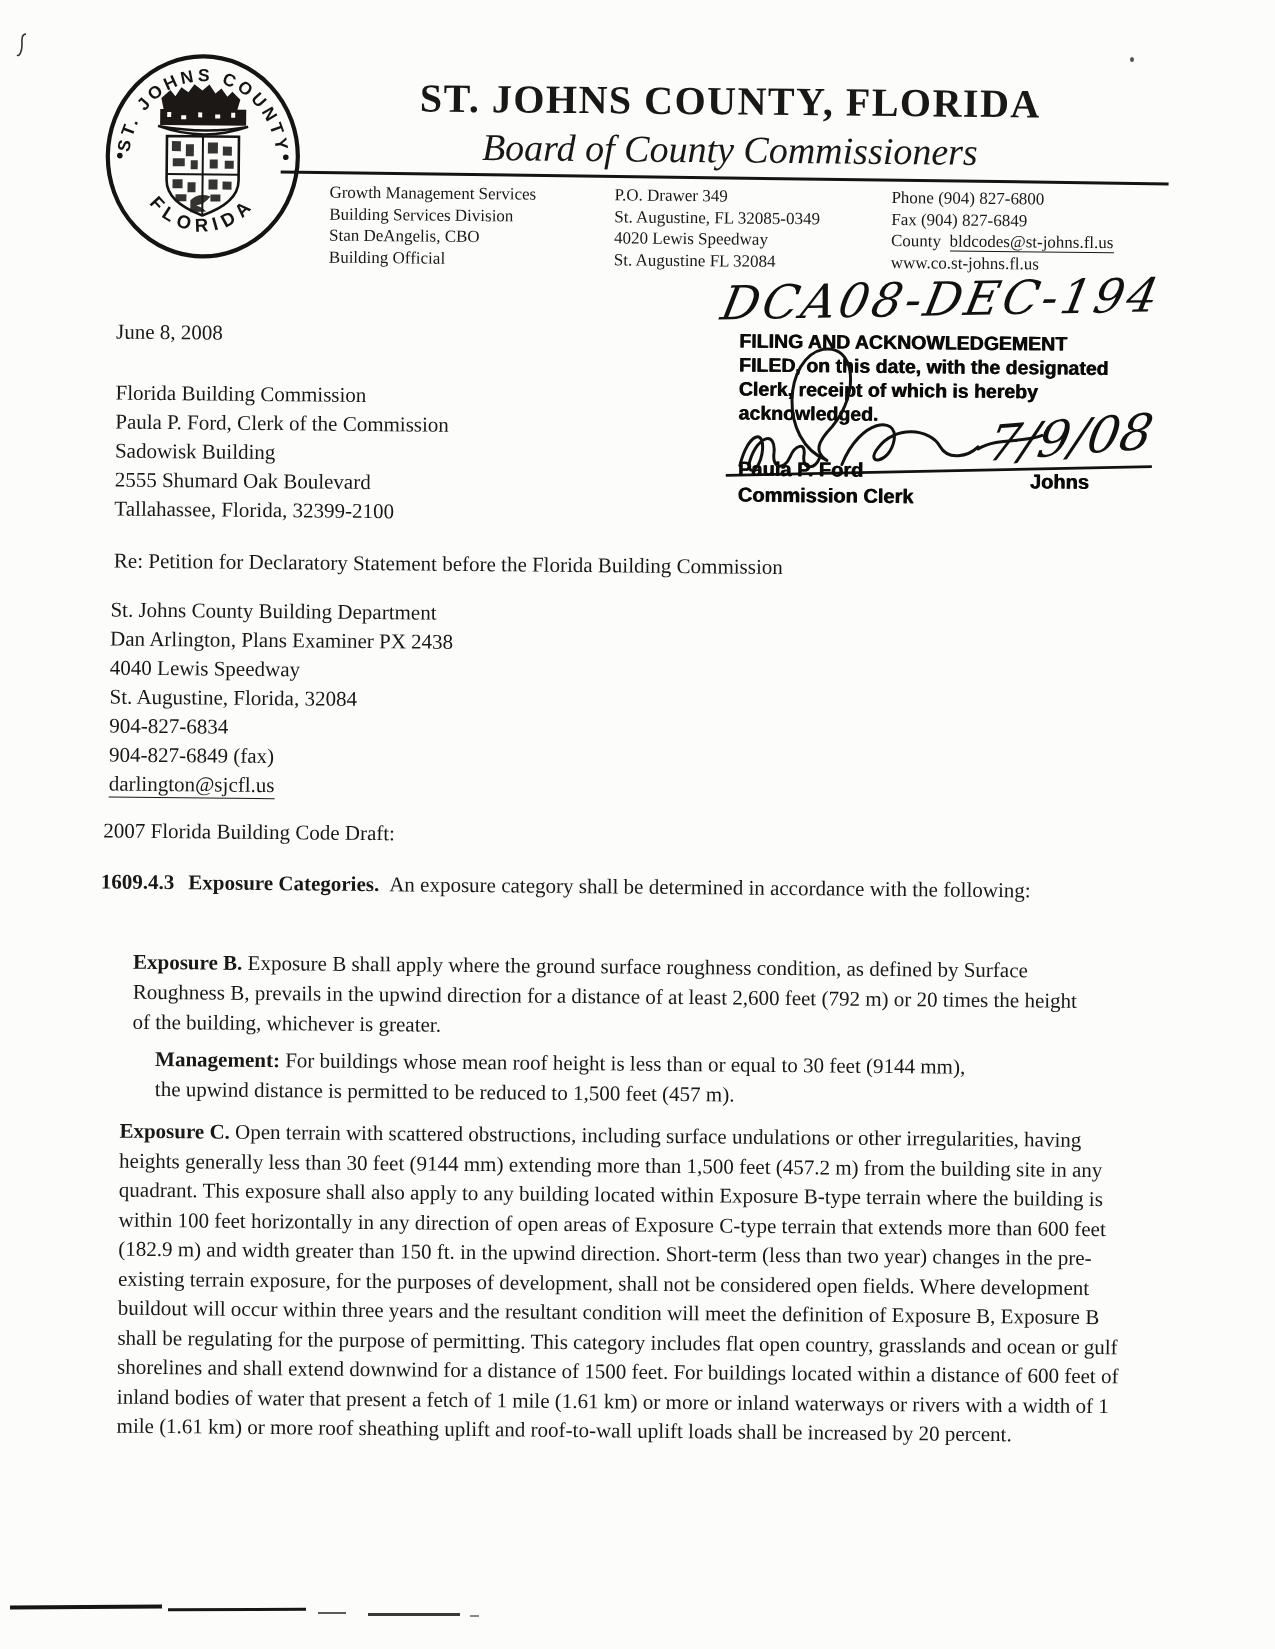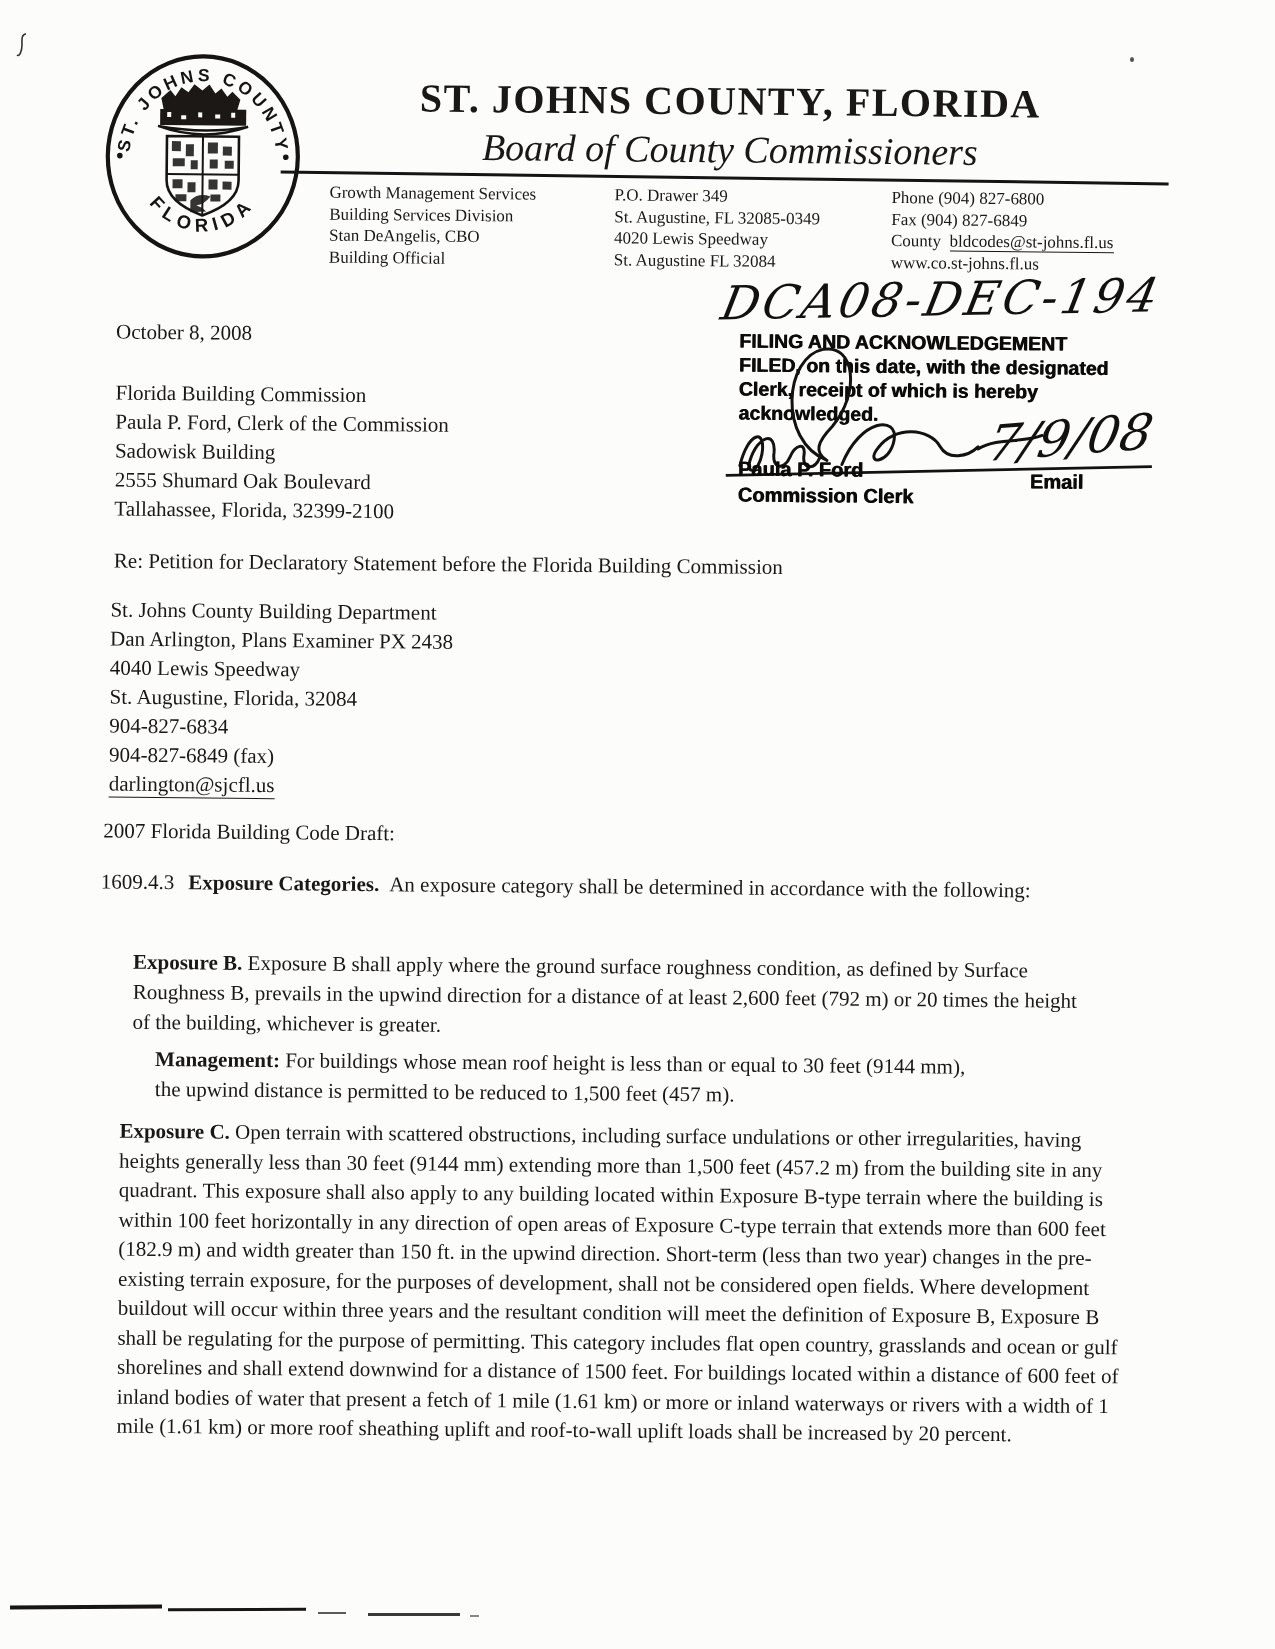--- a/index.html
+++ b/index.html
@@ -58,21 +58,21 @@
 
   
   .body-text { font-size:21px; line-height:29px; }
   .letter-date { position:absolute; left:113px; top:322px; }
   .recipient   { position:absolute; left:113px; top:383px; }
   .re-line     { position:absolute; left:113px; top:551px; white-space:nowrap; }
   .sender      { position:absolute; left:110px; top:600px; }
   .sender .u   { border-bottom:1.8px solid #1a1816; padding-bottom:1px; }
   .code-draft  { position:absolute; left:105px; top:821px; }
   .section     { position:absolute; left:103px; top:871px; width:955px; line-height:30px; }
-  .section .num { font-weight:400; margin-right:14px; }
+  .section .num { font-weight:700; margin-right:14px; }
   .section .ttl { font-weight:700; margin-right:10px; }
   .exp-b     { position:absolute; left:136px; top:951px;  width:948px;  line-height:30px; }
   .exception { position:absolute; left:159px; top:1048px; width:812px;  line-height:30px; }
   .exp-c     { position:absolute; left:124px; top:1121px; width:1024px; line-height:29.5px; }
   .blabel { font-weight:700; }
 
   
   .artifact { position:absolute; background:#181614; }
   .a1 { left:10px;  top:1605px; width:152px; height:4px;  transform:rotate(-0.4deg); }
   .a2 { left:168px; top:1608px; width:138px; height:3px;  transform:rotate(-0.3deg); }
@@ -186,23 +186,23 @@
         <path d="M 48 134 C 56 100 74 96 70 122 C 67 141 54 144 58 129 C 66 103 84 99 82 121 C 80 137 92 139 98 125 C 103 113 114 109 112 123 C 110 137 122 139 128 125"></path>
         <path d="M 150 132 C 168 86 206 82 202 107 C 198 131 172 133 186 115 C 202 92 238 95 248 113 C 256 127 276 123 286 113"></path>
         <path d="M 286 115 C 306 103 332 109 350 101"></path>
       </g>
       <path d="M 34 144 L 460 131" stroke="#131211" stroke-width="2.8" fill="none"></path>
     </svg>
 
     <div class="date-script">7/9/08</div>
     <div class="sig-name">Paula P. Ford</div>
     <div class="sig-title">Commission Clerk</div>
-    <div class="date-label">Email</div>
-
-    <div class="body-text letter-date">October 8, 2008</div>
+    <div class="date-label">Johns</div>
+
+    <div class="body-text letter-date">June 8, 2008</div>
 
     <div class="body-text recipient">
       <div>Florida Building Commission</div>
       <div>Paula P. Ford, Clerk of the Commission</div>
       <div>Sadowisk Building</div>
       <div>2555 Shumard Oak Boulevard</div>
       <div>Tallahassee, Florida, 32399-2100</div>
     </div>
 
     <div class="body-text re-line">Re: Petition for Declaratory Statement before the Florida Building Commission</div>

